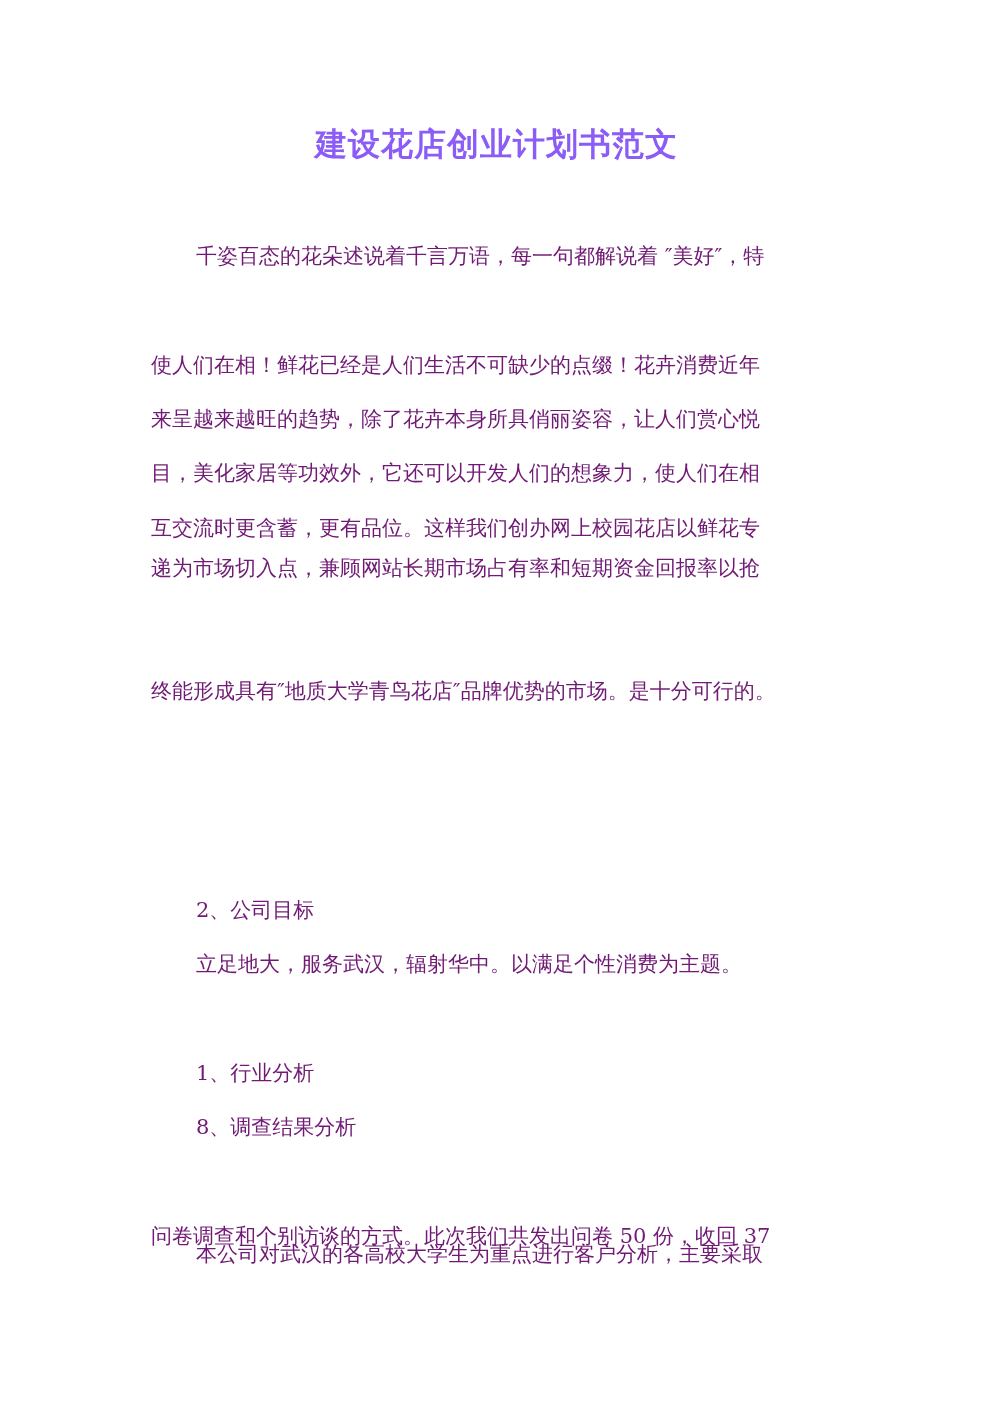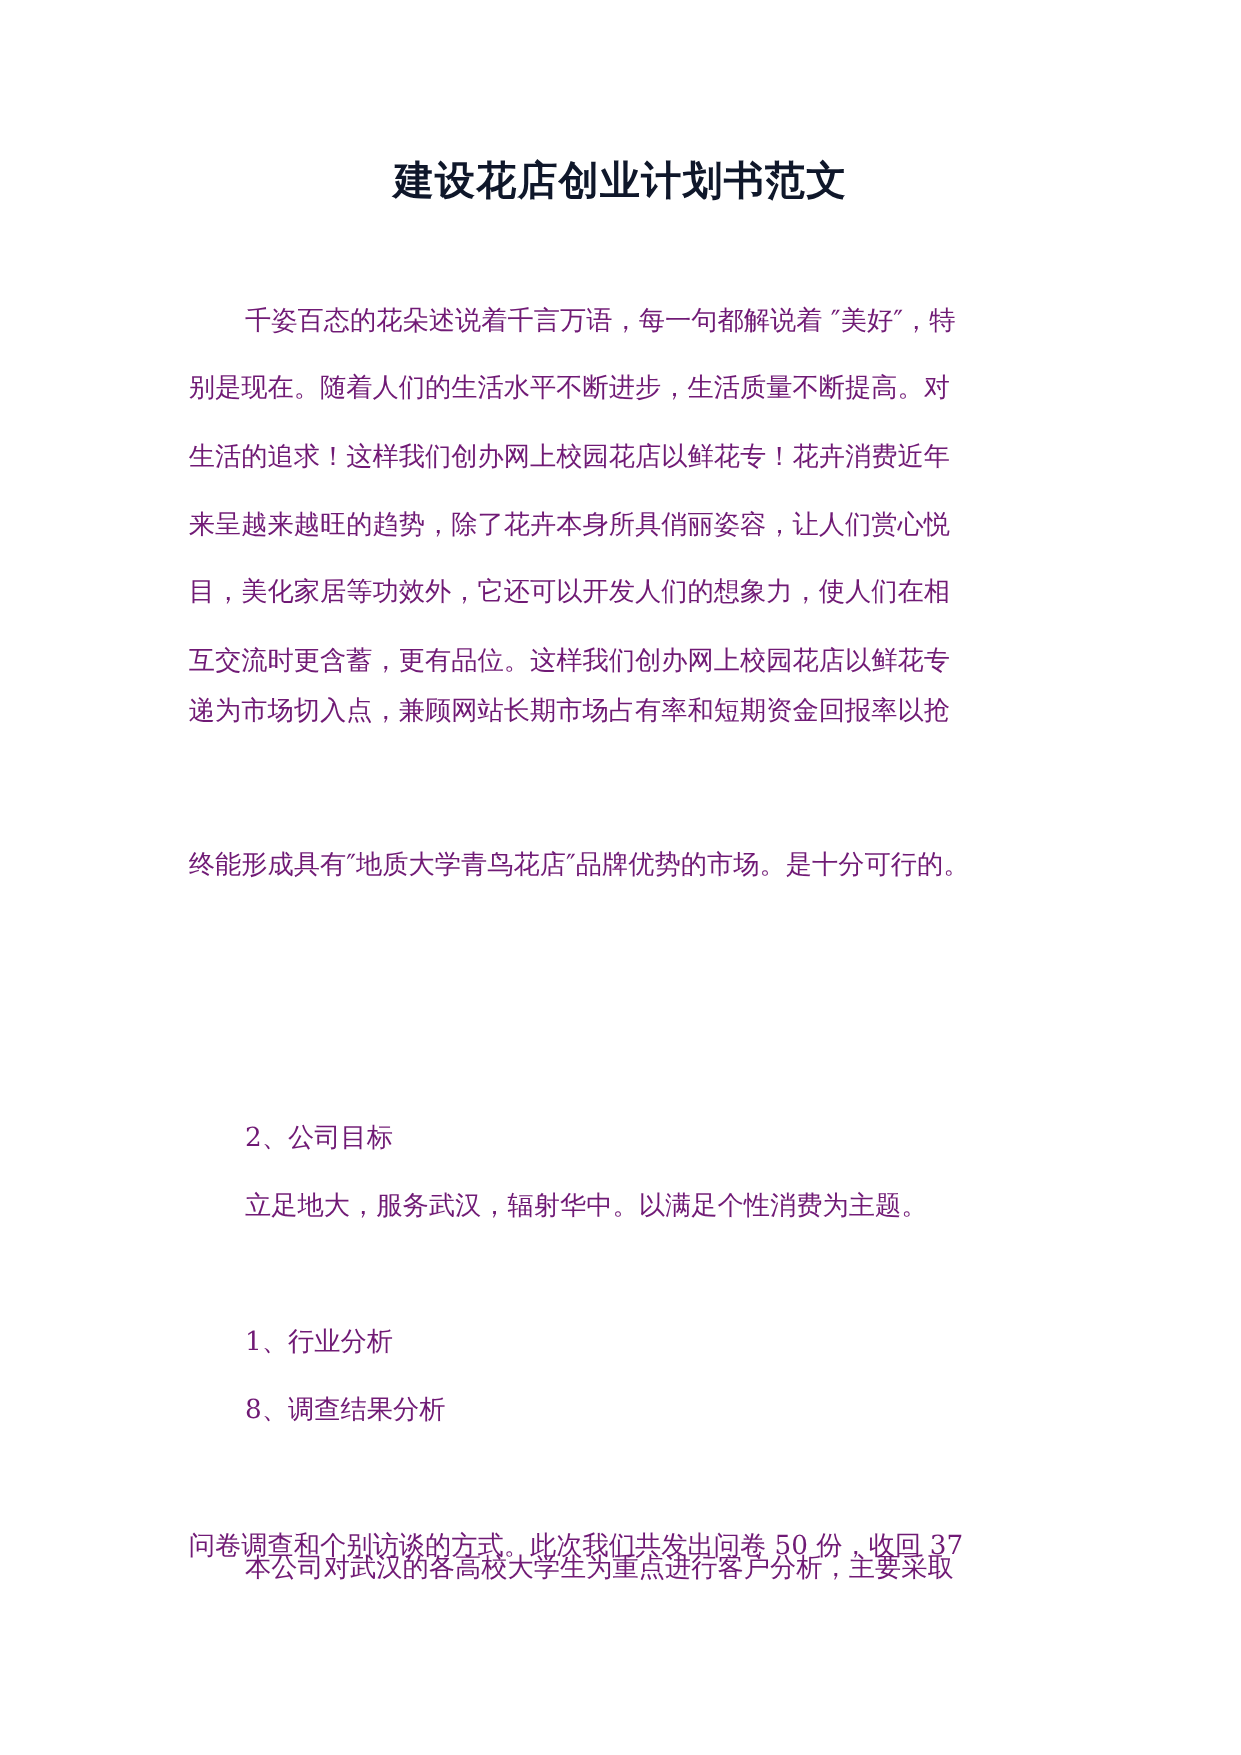--- a/index.html
+++ b/index.html
@@ -25,42 +25,41 @@
     .title {
       position: absolute;
       left: 0;
       top: 122px;
       width: 993px;
       text-align: center;
       font-size: 32px;
       font-weight: bold;
       letter-spacing: 1px;
       line-height: 44px;
-      color: #0f172a;
+      color: #8b5cf6;
     }
     .line {
       position: absolute;
       left: 151px;
       font-size: 21px;
       line-height: 30px;
       white-space: nowrap;
       color: #701a75;
     }
     .indent { left: 196px; }
   </style>
 </head>
 <body>
 
 <div class="page">
 
   <div class="title">建设花店创业计划书范文</div>
 
   <div class="line indent" style="top:241px;">千姿百态的花朵述说着千言万语，每一句都解说着 ″美好″，特</div>
-  <div class="line" style="top:295px;">别是现在。随着人们的生活水平不断进步，生活质量不断提高。对</div>
-  <div class="line" style="top:350px;">生活的追求！这样我们创办网上校园花店以鲜花专！花卉消费近年</div>
+  <div class="line" style="top:350px;">使人们在相！鲜花已经是人们生活不可缺少的点缀！花卉消费近年</div>
   <div class="line" style="top:404px;">来呈越来越旺的趋势，除了花卉本身所具俏丽姿容，让人们赏心悦</div>
   <div class="line" style="top:458px;">目，美化家居等功效外，它还可以开发人们的想象力，使人们在相</div>
   <div class="line" style="top:513px;">互交流时更含蓄，更有品位。这样我们创办网上校园花店以鲜花专</div>
   <div class="line" style="top:553px;">递为市场切入点，兼顾网站长期市场占有率和短期资金回报率以抢</div>
   <div class="line" style="top:676px;">终能形成具有″地质大学青鸟花店″品牌优势的市场。是十分可行的。</div>
 
   <div class="line indent" style="top:895px;">2、公司目标</div>
   <div class="line indent" style="top:949px;">立足地大，服务武汉，辐射华中。以满足个性消费为主题。</div>
 
   <div class="line indent" style="top:1058px;">1、行业分析</div>

